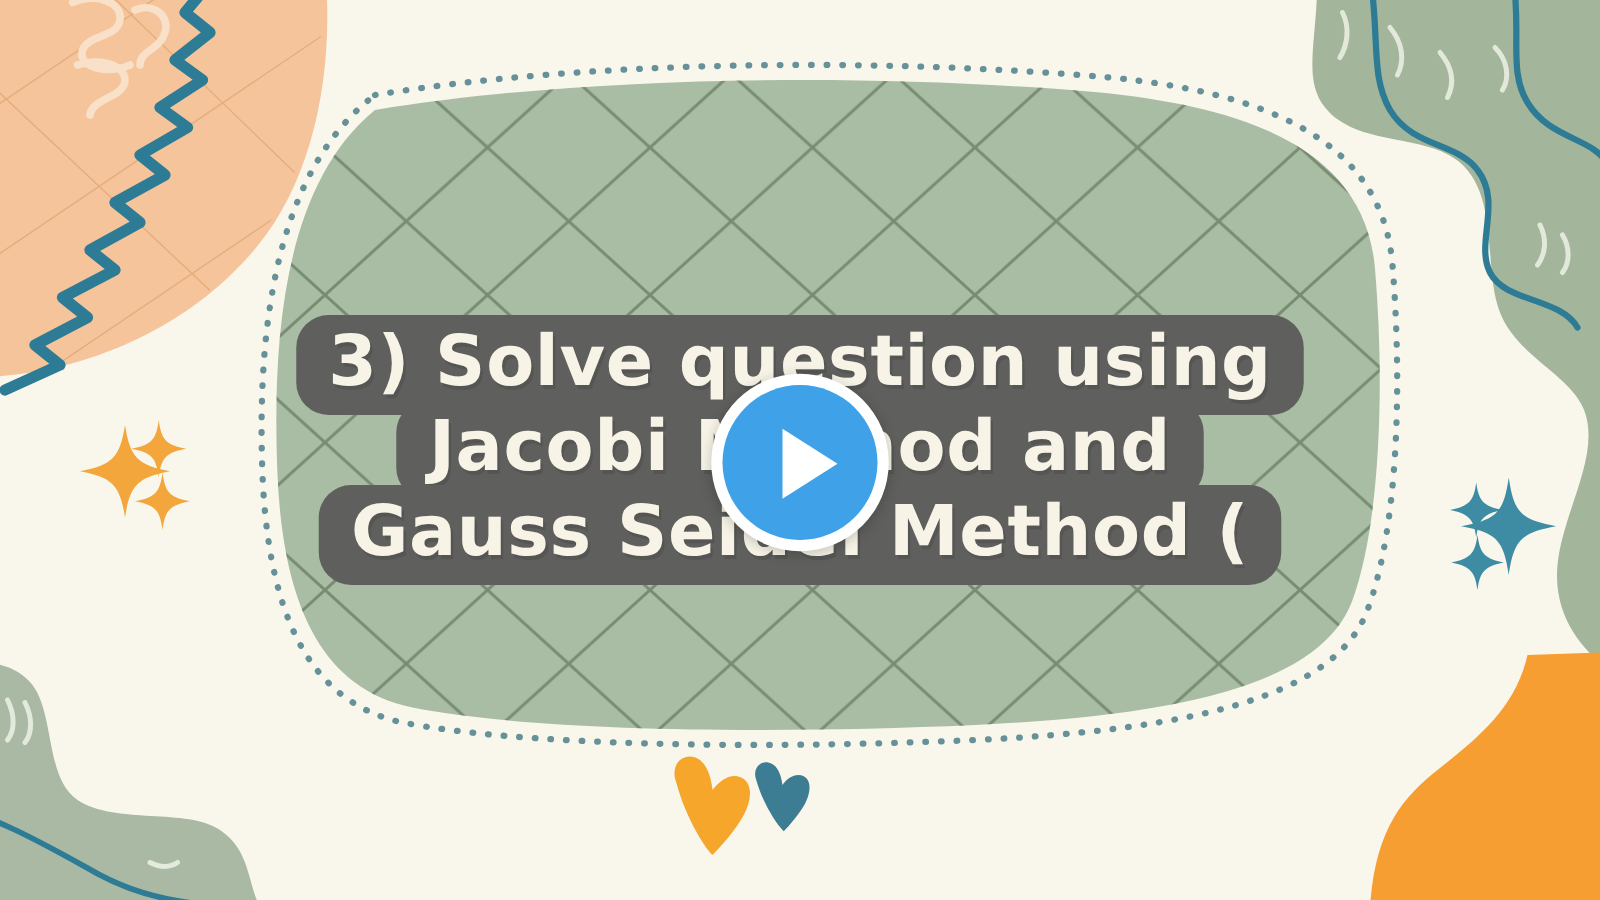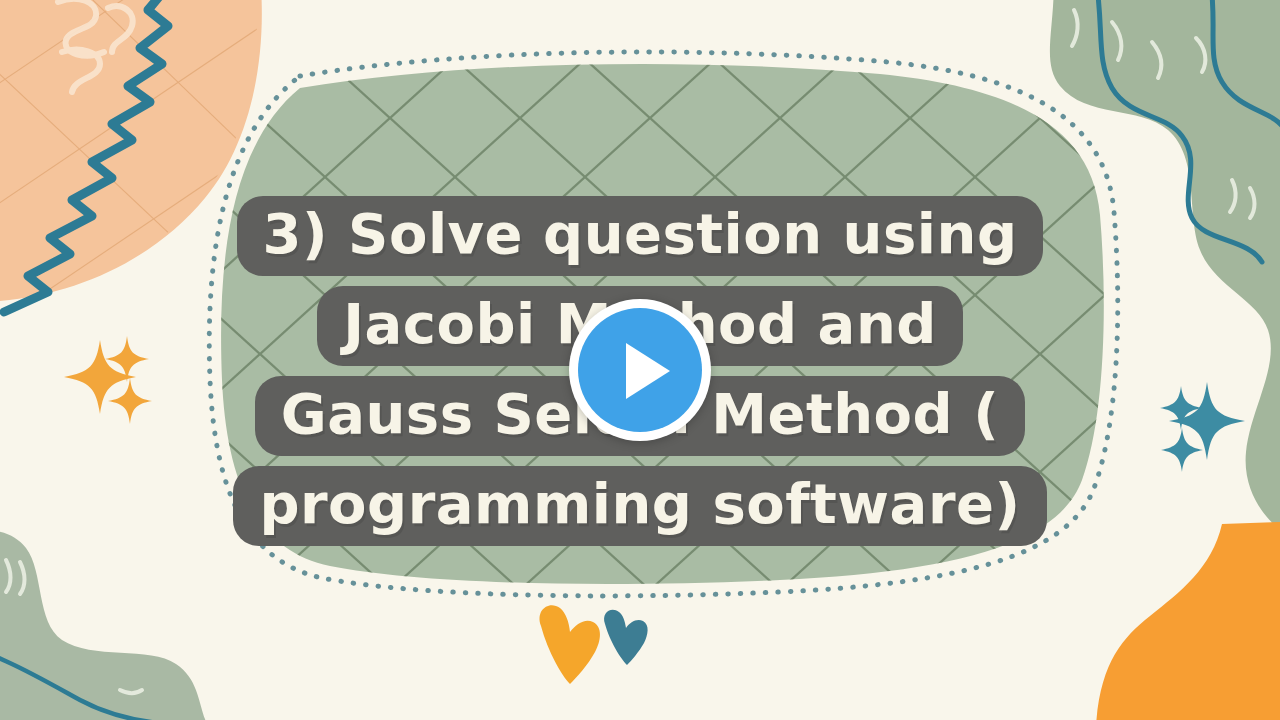--- a/index.html
+++ b/index.html
@@ -25,21 +25,20 @@
   #text-block{
     position:absolute;
     left:0; top:0; width:1280px; height:720px;
     display:flex; flex-direction:column;
     align-items:center; justify-content:center;
     z-index:12;
   }
   .line-wrap{
     display:flex; justify-content:center;
     width:100%;
-    margin-top:22px;
   }
   .line{
     display:inline-block;
     background:#5F5F5D;
     color:#F7F4E7;
     font-family:"DejaVu Sans", sans-serif;
     font-weight:bold;
     font-size:56px;
     line-height:68px;
     letter-spacing:0.5px;
@@ -258,23 +257,20 @@
   <div id="text-block">
     <div class="line-wrap">
       <span class="line l1">3) Solve question using</span>
     </div>
     <div class="line-wrap">
       <span class="line l2">Jacobi Method and</span>
     </div>
     <div class="line-wrap">
       <span class="line l3">Gauss Seidel Method (</span>
     </div>
-    <div class="line-wrap">
-      <span class="line l4">programming software)</span>
-    </div>
   </div>
 
   <div id="play-button" role="button" aria-label="Play">
     <div class="ring"></div>
     <div class="disc"></div>
     <div class="tri"></div>
   </div>
 
 </div>
 

